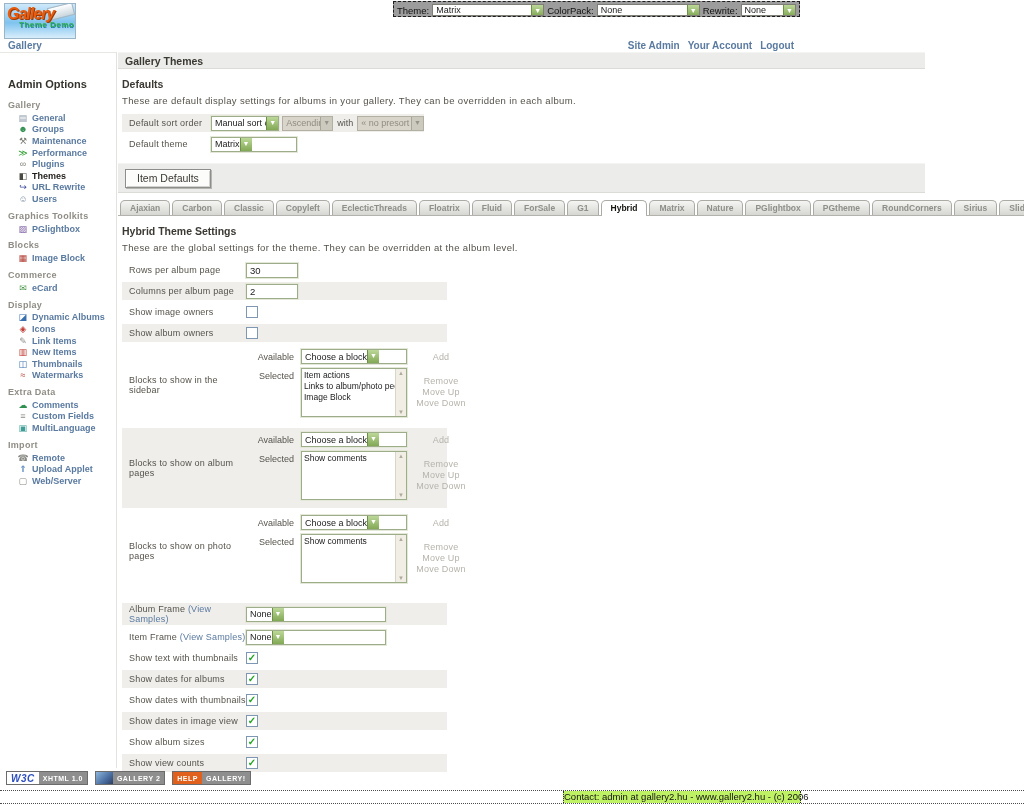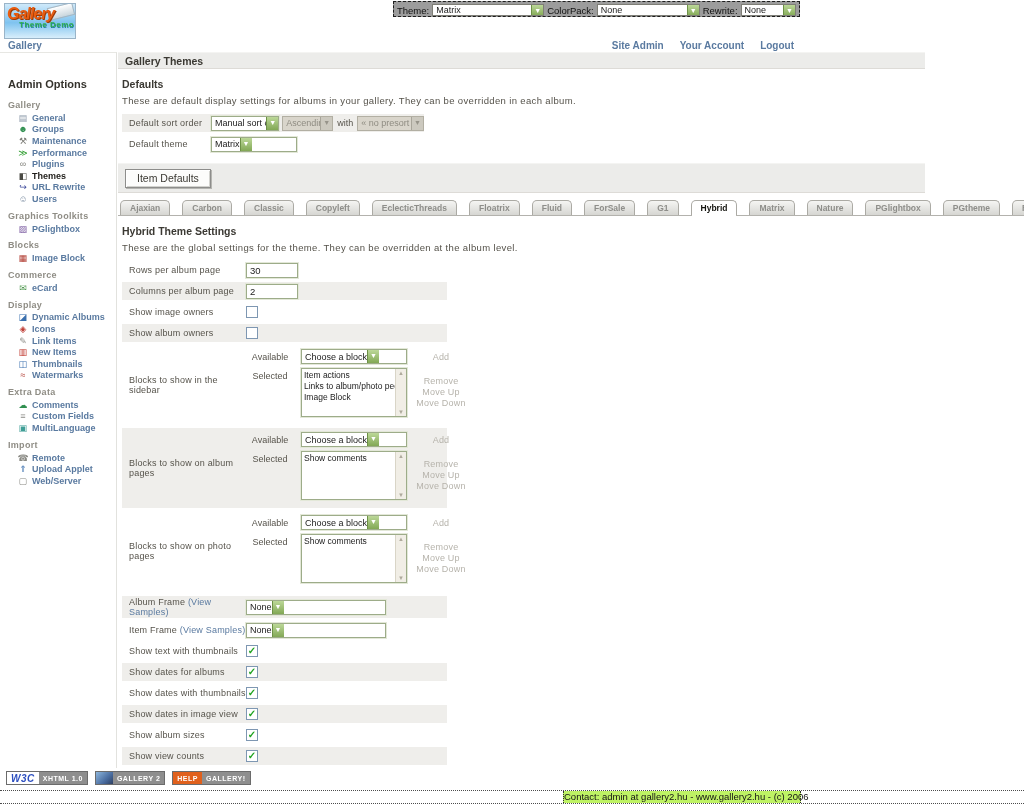--- a/index.html
+++ b/index.html
@@ -32,21 +32,21 @@
     border:1px solid #9ab4c8; overflow:hidden;
   }
   .logo-env { position:absolute; right:1px; top:1px; width:26px; height:13px;
     background:linear-gradient(#ffffff,#c9d6dd); border:1px solid #a7b6c0; transform:rotate(-14deg); }
   .logo-title { position:relative; font-size:16px; font-weight:bold; font-style:italic;
     color:#e85c10; letter-spacing:-1px; margin:2px 0 0 2px; text-shadow:1px 1px 0 #9c3a06; line-height:15px; }
   .logo-sub { position:relative; font-size:8px; font-weight:bold; color:#2fae4f;
     margin:-1px 0 0 14px; text-shadow:0.5px 0.5px 0 #1b7a9e; letter-spacing:0.5px; }
   
   .crumb { position:absolute; left:8px; top:40px; font-size:10px; font-weight:bold; color:#5a7aa0; }
-  .header-links { position:absolute; right:230px; top:40px; display:flex; gap:16px;
+  .header-links { position:absolute; right:230px; top:40px; display:flex; gap:8px;
     font-size:10px; font-weight:bold; color:#5a7aa0; }
   .header-links span { cursor:pointer; }
   
   .sidebar { position:absolute; left:0; top:52px; width:117px; height:716px;
     border-right:1px solid #e2e2de; border-top:1px solid #e7e7e3; padding:5px 0 0 8px; }
   .side-title { font-size:11px; font-weight:bold; color:#35332d; margin:20px 0 10px 0; }
   .group-label { font-size:9px; font-weight:bold; color:#8f8d85; letter-spacing:0.3px; margin:6px 0 2px 0; }
   .side-item { display:flex; align-items:center; gap:3px; height:11.6px;
     padding-left:9px; font-size:9px; font-weight:bold; color:#5a7aa0; white-space:nowrap; cursor:pointer; }
   .side-item .icon { width:12px; flex:none; font-size:9px; line-height:10px; text-align:center; font-weight:normal; }
@@ -73,55 +73,55 @@
   .sel.disabled .sarr { background:#ccc9bf; border-color:#a8a59a; color:#97948a; }
   .gap2 { width:3px; flex:none; }
   
   .save-band { width:807px; margin-top:10px; padding:4px 0 4px 7px; }
   .btn { display:inline-block; font-size:10.5px; color:#3b3933; background:#fcfcfb;
     border:1px solid #8d8d8b; padding:2px 11px 3px 11px; font-family:inherit; cursor:pointer;
     box-shadow:inset 1px 1px 0 #ffffff, inset -1px -1px 0 #d2d2ce, 1px 1px 0 #b5b5b1; }
   
   .tabs { display:flex; align-items:flex-end; width:906px; margin-top:7px;
     border-bottom:1px solid #b3b2ad; padding-left:2px; }
-  .tab { height:15px; line-height:14px; padding:0 9px; margin-right:12px; white-space:nowrap;
+  .tab { height:15px; line-height:14px; padding:0 9px; margin-right:2px; white-space:nowrap;
     font-size:8.5px; font-weight:bold; color:#8e8e8a; cursor:pointer;
     background:linear-gradient(#f5f5f3,#d6d6d2); border:1px solid #abaaa4; border-bottom:none;
     border-radius:5px 5px 0 0; }
   .tab.active { background:#fff; color:#151510; position:relative; }
   .tab.active::after { content:""; position:absolute; left:0; right:0; bottom:-1px; height:1px; background:#fff; }
   
   .hrow { display:flex; align-items:center; min-height:18px; margin-bottom:3px;
     width:325px; padding:1px 0 1px 7px; }
   .hlabel { width:117px; flex:none; font-size:9px; color:#56534b; letter-spacing:0.2px; }
   .hlabel .vs-link { color:#5a7aa0; cursor:pointer; }
   .tinput { width:52px; height:15px; border:1px solid #9dac89; outline:1px solid #e3e8d8;
     background:#fff; font-size:9.5px; color:#222; padding:0 0 0 3px; font-family:inherit; }
   .cbox { width:12px; height:12px; border:1px solid #7e97b2; background:#fff;
     display:inline-flex; align-items:center; justify-content:center;
     font-size:10px; font-weight:bold; color:#1fa31f; line-height:10px; cursor:pointer; }
   
   .hrow.blocks { align-items:stretch; padding-top:4px; padding-bottom:4px; }
   .blabel { width:117px; flex:none; font-size:9px; color:#56534b; letter-spacing:0.2px; align-self:center; }
   .bctrl { flex:1; }
   .bline { display:flex; align-items:flex-start; margin-bottom:4px; }
-  .sublabel { width:48px; flex:none; text-align:center; margin-right:7px; padding-top:3px;
+  .sublabel { width:48px; flex:none; text-align:right; margin-right:7px; padding-top:3px;
     font-size:9px; color:#56534b; }
   .listbox { width:106px; height:49px; background:#fff; border:1px solid #9dac89;
     outline:1px solid #e3e8d8; display:flex; }
   .litems { flex:1; font-size:8.5px; color:#222; line-height:1.3; padding:1px 1px 0 2px;
     overflow:hidden; white-space:nowrap; }
   .lscroll { width:11px; flex:none; background:#f1eee6; border-left:1px solid #d9d5c7;
     display:flex; flex-direction:column; justify-content:space-between; align-items:center;
     font-size:6px; color:#aeaa9c; padding:1px 0; cursor:pointer; }
   .bactions { width:68px; flex:none; text-align:center; font-size:9px; color:#b6b3ab;
     letter-spacing:0.2px; padding-top:3px; }
   .bactions.stack { align-self:center; padding-top:0; }
   .bactions div { line-height:11px; cursor:pointer; }
-  .mt-big { margin-top:5px; }
+  .mt-big { margin-top:12px; }
   
   .badges { position:absolute; left:6px; top:771px; display:flex; gap:7px; }
   .badge { display:flex; height:14px; border:1px solid #6b6b6b; overflow:hidden; cursor:pointer; }
   .seg { display:flex; align-items:center; padding:0 4px; font-size:7px; font-weight:bold;
     letter-spacing:0.5px; color:#fff; white-space:nowrap; }
   .seg.white { background:#fff; color:#2d4fc0; font-style:italic; font-size:10px; }
   .seg.gray { background:#8e8e8e; }
   .seg.orange { background:#e0601c; }
   .seg.image { width:17px; padding:0; background:linear-gradient(135deg,#8db6dd 0%,#4a6da0 60%,#2c3e60 100%); }
   .footer-strip { position:absolute; left:0; top:790px; width:1024px; height:14px;

